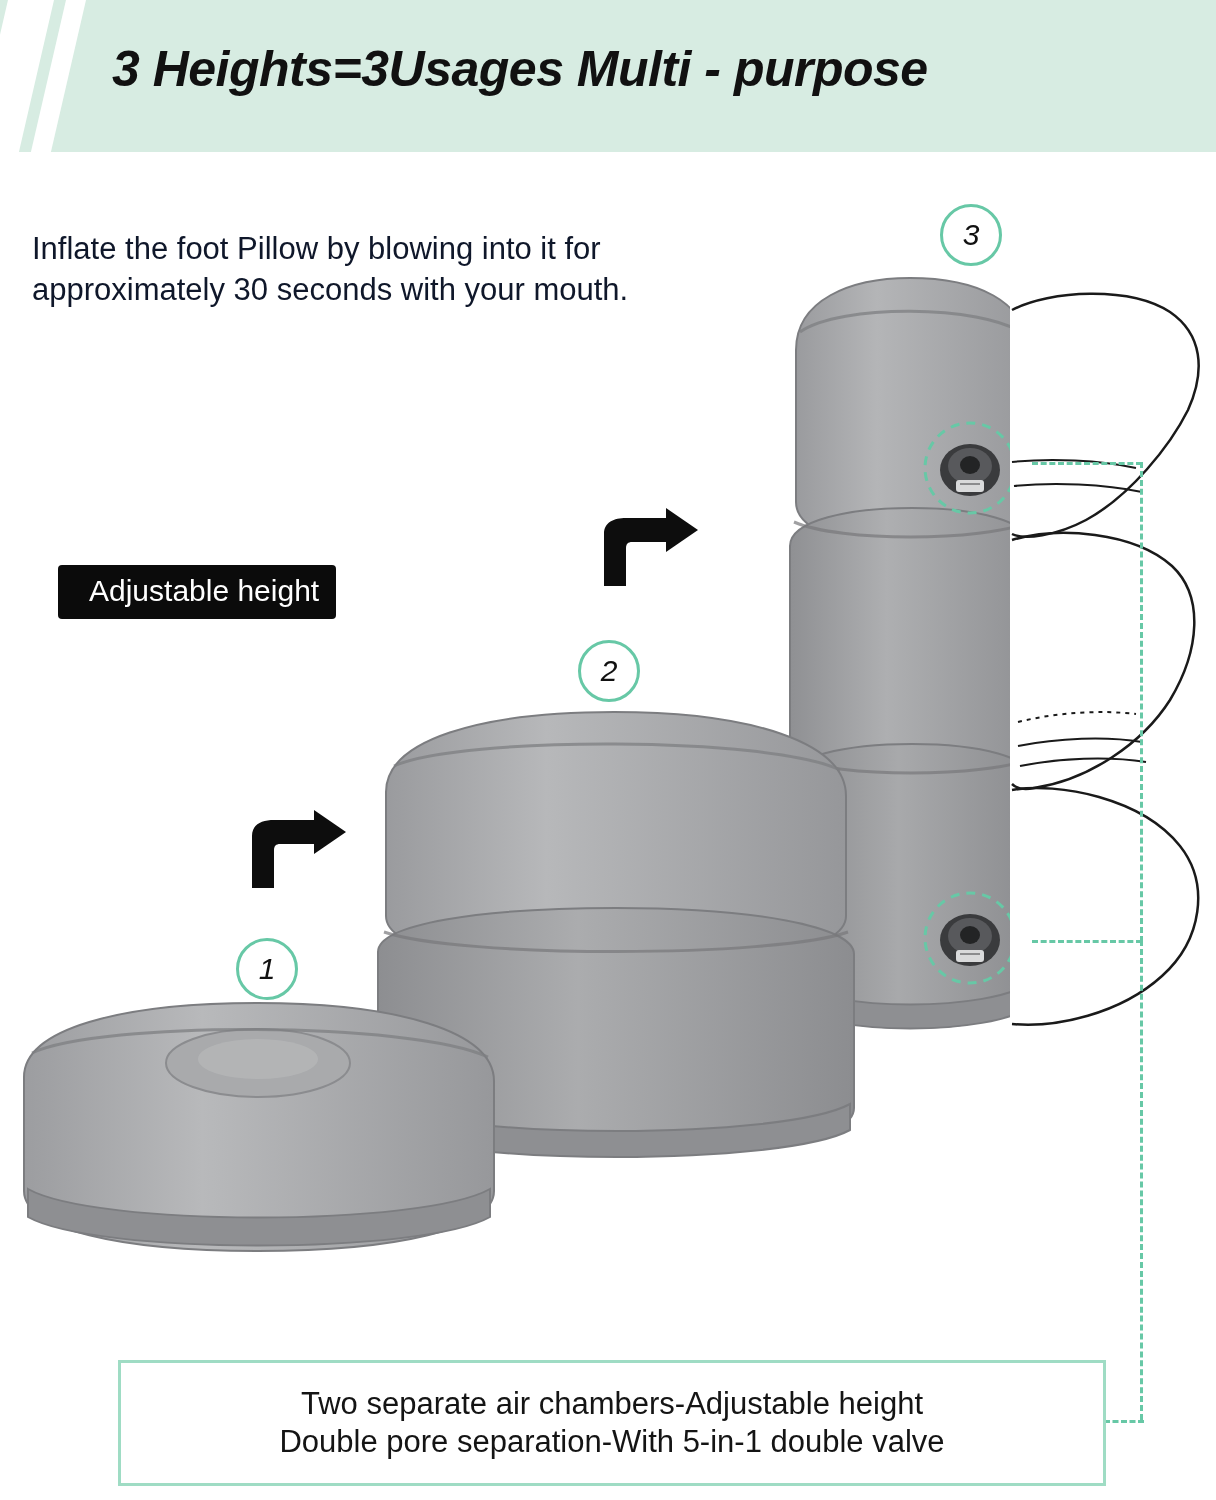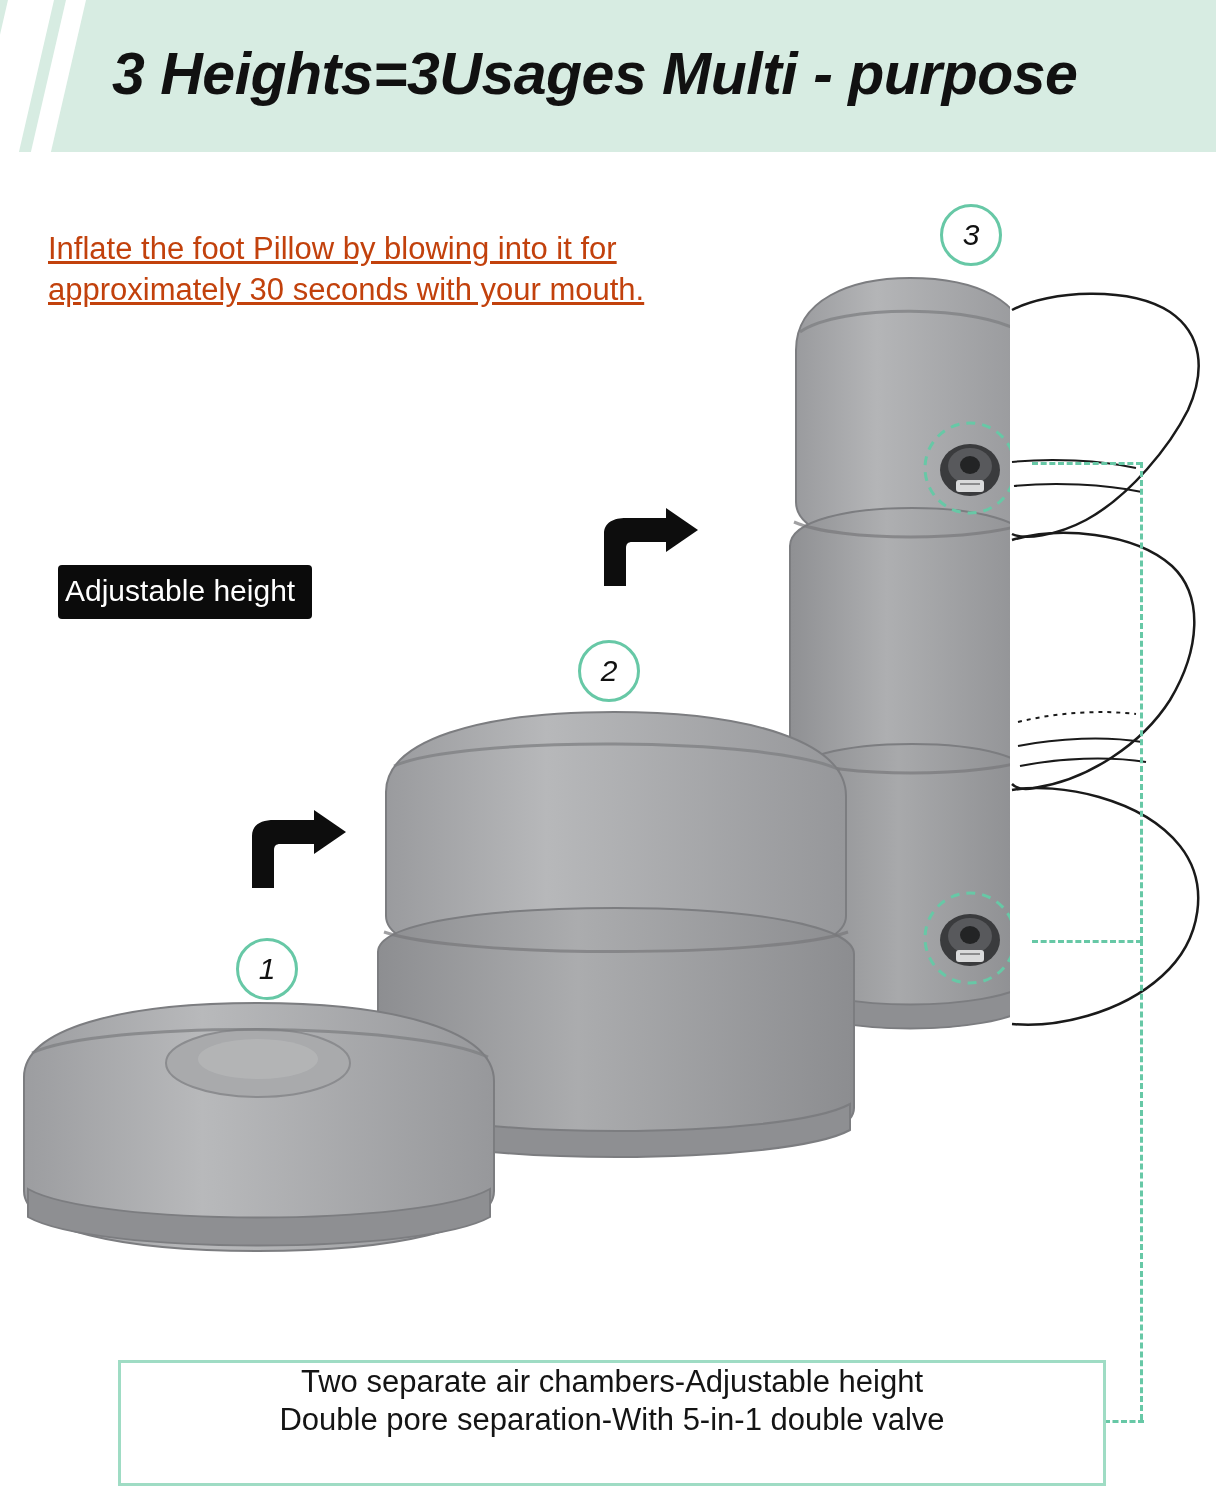--- a/index.html
+++ b/index.html
@@ -44,49 +44,48 @@
     width: 20px;
     height: 180px;
     background: #ffffff;
     transform: skewX(-13deg);
   }
   .header-title {
     position: absolute;
     left: 112px;
     top: 40px;
     width: 1070px;
-    font-size: 59px;
+    font-size: 50px;
     font-style: italic;
     font-weight: bold;
     color: #111111;
     letter-spacing: -0.5px;
     white-space: nowrap;
   }
 
   
   .instruction {
     position: absolute;
-    left: 48px;
+    left: 32px;
     top: 228px;
     width: 680px;
     font-size: 31px;
     line-height: 1.33;
-    color: #c2410c;
-    text-decoration: underline;
+    color: #0f172a;
   }
 
   
   .tag-adjustable {
     position: absolute;
     left: 58px;
     top: 565px;
     background: #0b0b0b;
     color: #ffffff;
     font-size: 30px;
-    padding: 9px 17px 11px 7px;
+    padding: 9px 17px 11px 31px;
     border-radius: 4px;
     white-space: nowrap;
   }
 
   
   .badge {
     position: absolute;
     width: 62px;
     height: 62px;
     border-radius: 50%;
@@ -141,21 +140,21 @@
     left: 118px;
     top: 1360px;
     width: 988px;
     height: 126px;
     border: 3px solid #9fdcc4;
     background: #ffffff;
     box-sizing: border-box;
     display: flex;
     flex-direction: column;
     align-items: center;
-    justify-content: flex-start;
+    justify-content: center;
   }
   .caption-line {
     font-size: 31px;
     color: #141414;
     line-height: 1.22;
     white-space: nowrap;
   }
 </style>
 </head>
 <body>

